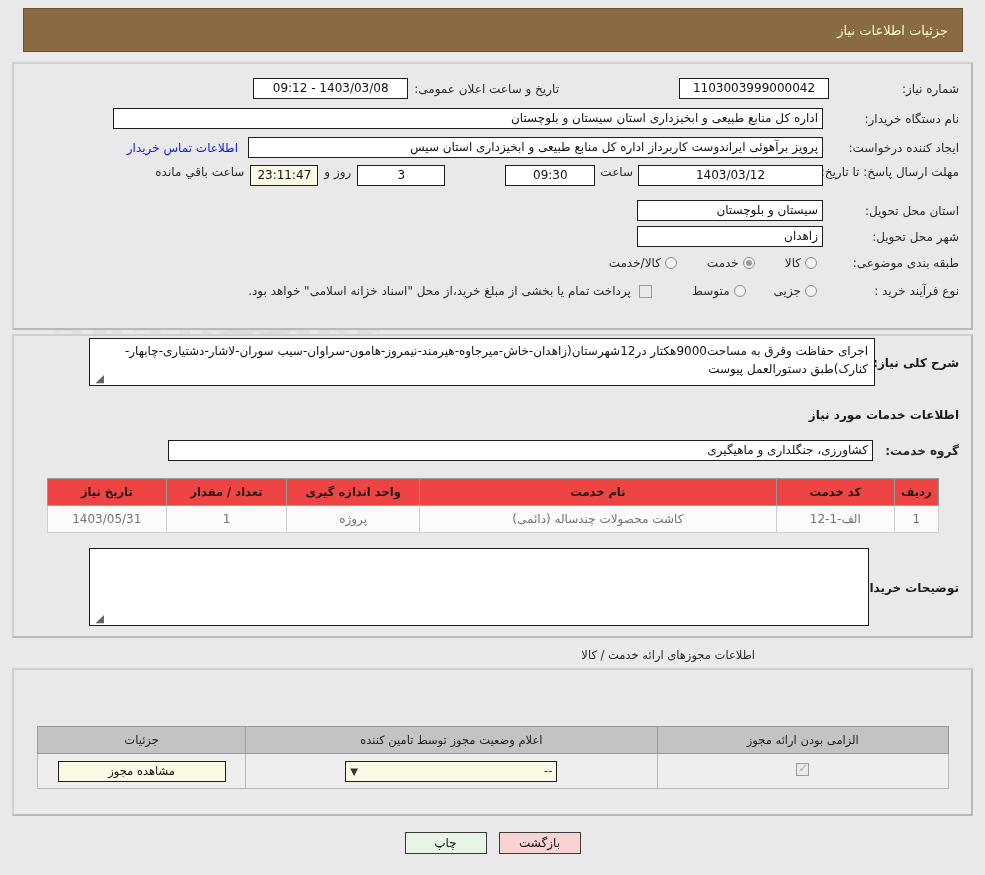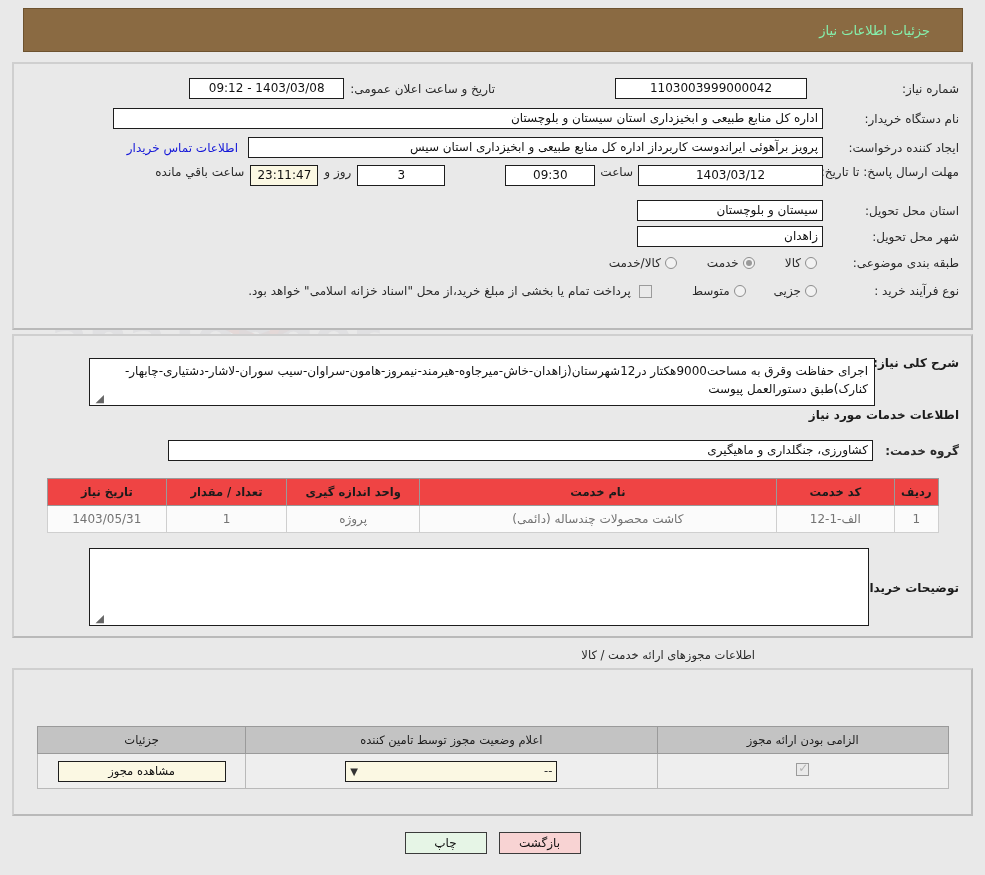--- a/index.html
+++ b/index.html
@@ -30,26 +30,26 @@
   }
 
   
   .header-bar {
     position: absolute;
     right: 22px; top: 8px;
     width: 940px; height: 44px;
     background: #8a6a42;
     border: 1px solid #6d522f;
     box-sizing: border-box;
-    color: #86efac;
+    color: #fef9c3;
     font-size: 13px;
     display: flex;
     align-items: center;
     justify-content: flex-start;
-    padding-right: 32px;
+    padding-right: 14px;
     z-index: 3;
   }
 
   
   .panel {
     position: absolute;
     background: #e9e9e9;
     border: 2px solid #b9b9b9;
     border-top-color: #cfcfcf;
     border-left-color: #cfcfcf;
@@ -298,21 +298,21 @@
   </div>
 
   <div class="header-bar">
     <span>جزئیات اطلاعات نیاز</span>
   </div>
 
   <div class="panel" id="panel-main">
 
     <div class="row" style="right:12px; top:14px;">
       <span class="lbl" style="width:128px;">شماره نیاز:</span>
-      <span class="fld ctr" style="width:192px; margin-right:24px;">1103003999000042</span>
+      <span class="fld ctr" style="width:150px; margin-right:2px;">1103003999000042</span>
       <span class="lbl" style="margin-right:120px;">تاریخ و ساعت اعلان عمومی:</span>
       <span class="fld ctr" style="width:155px; margin-right:6px;">1403/03/08 - 09:12</span>
     </div>
 
     <div class="row" style="right:12px; top:44px;">
       <span class="lbl" style="width:128px;">نام دستگاه خریدار:</span>
       <span class="fld rgt" style="width:710px; margin-right:8px;">اداره کل منابع طبیعی و ابخیزداری استان سیستان و بلوچستان</span>
     </div>
 
     <div class="row" style="right:12px; top:73px;">
@@ -376,21 +376,21 @@
 
       <span class="chk" style="margin-right:40px;"></span>
       <span class="radio-lbl" style="margin-right:8px;">پرداخت تمام یا بخشی از مبلغ خرید،از محل "اسناد خزانه اسلامی" خواهد بود.</span>
     </div>
   </div>
 
   <div class="panel" id="panel-desc">
 
     <span class="sect-title" style="right:12px; top:20px;">شرح کلی نیاز:</span>
 
-    <div class="txtbox" style="right:96px; top:22px; width:786px; height:48px;">
+    <div class="txtbox" style="right:96px; top:2px; width:786px; height:48px;">
       <span>اجرای حفاظت وقرق به مساحت9000هکتار در12شهرستان(زاهدان-خاش-میرجاوه-هیرمند-نیمروز-هامون-سراوان-سیب سوران-لاشار-دشتیاری-چابهار-کنارک)طبق دستورالعمل پیوست</span>
       <span class="resize-grip">◢</span>
     </div>
 
     <span class="sect-title" style="right:12px; top:72px;">اطلاعات خدمات مورد نیاز</span>
 
     <div class="row" style="right:12px; top:104px;">
       <span class="lbl lbl-b" style="width:82px;">گروه خدمت:</span>
       <span class="fld rgt" style="width:705px; margin-right:4px;">کشاورزی، جنگلداری و ماهیگیری</span>
     </div>

